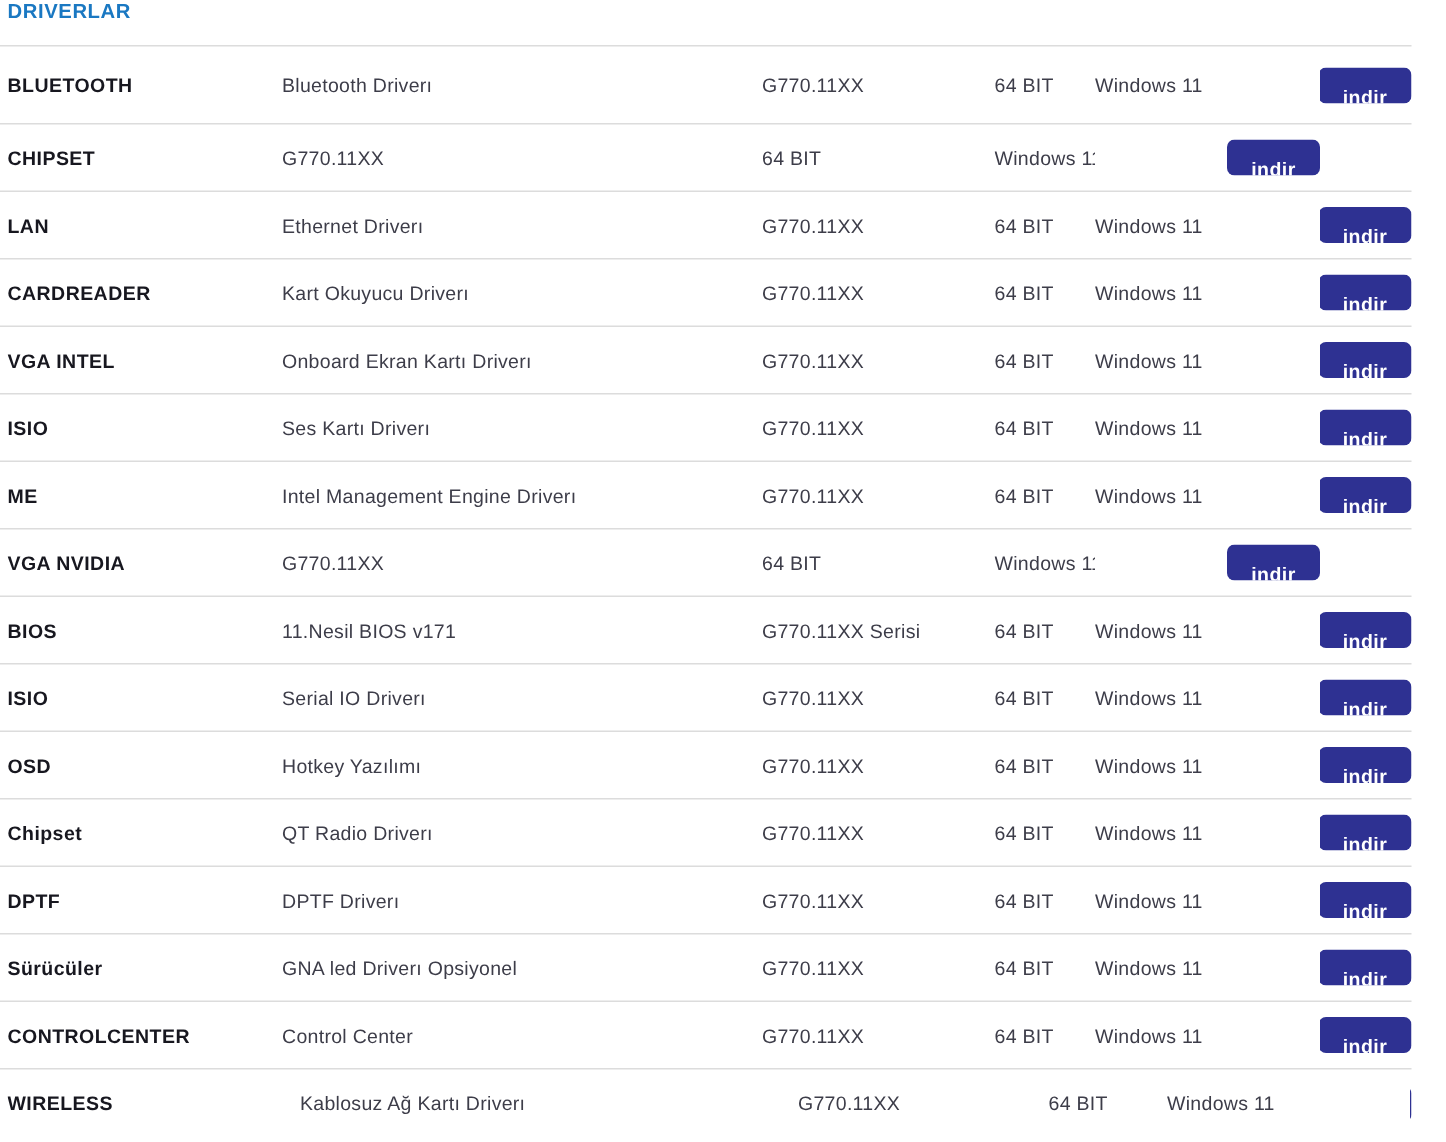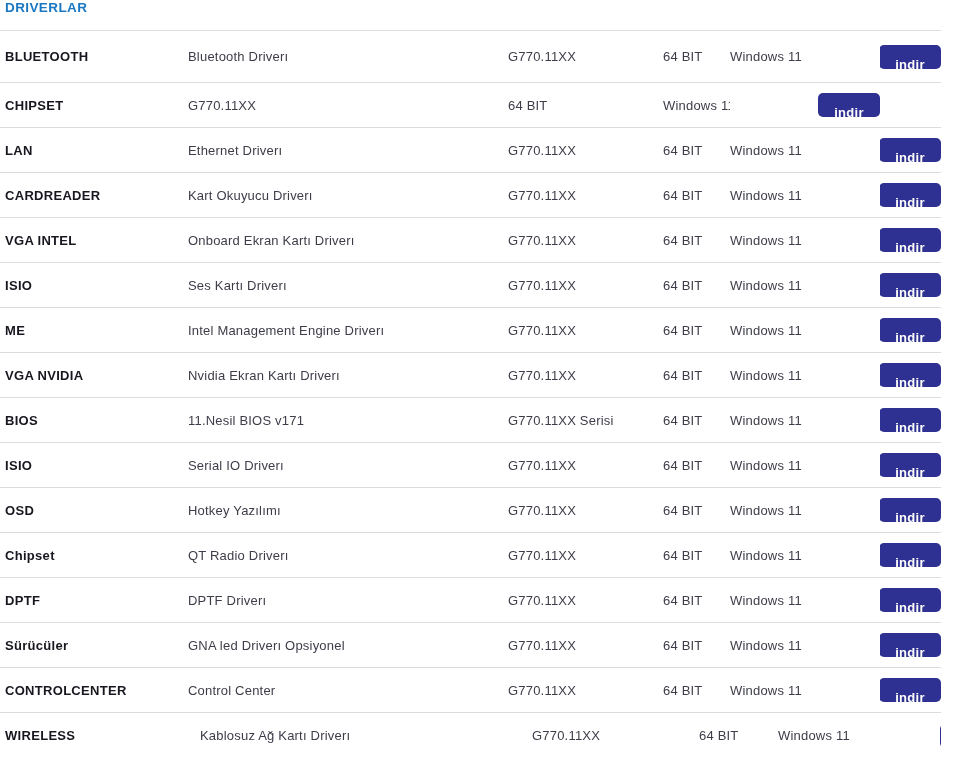--- a/index.html
+++ b/index.html
@@ -162,21 +162,20 @@
     <div class="cell version">G770.11XX</div>
     <div class="cell arch">64 BIT</div>
     <div class="cell os">Windows 11</div>
     <div class="cell action">
       <button class="btn">indir</button>
     </div>
   </div>
 
   <div class="row">
     <div class="cell category">VGA NVIDIA</div>
-    <div class="cell description">Nvidia Ekran Kartı Driverı</div>
     <div class="cell version">G770.11XX</div>
     <div class="cell arch">64 BIT</div>
     <div class="cell os">Windows 11</div>
     <div class="cell action">
       <button class="btn">indir</button>
     </div>
   </div>
 
   <div class="row">
     <div class="cell category">BIOS</div>

